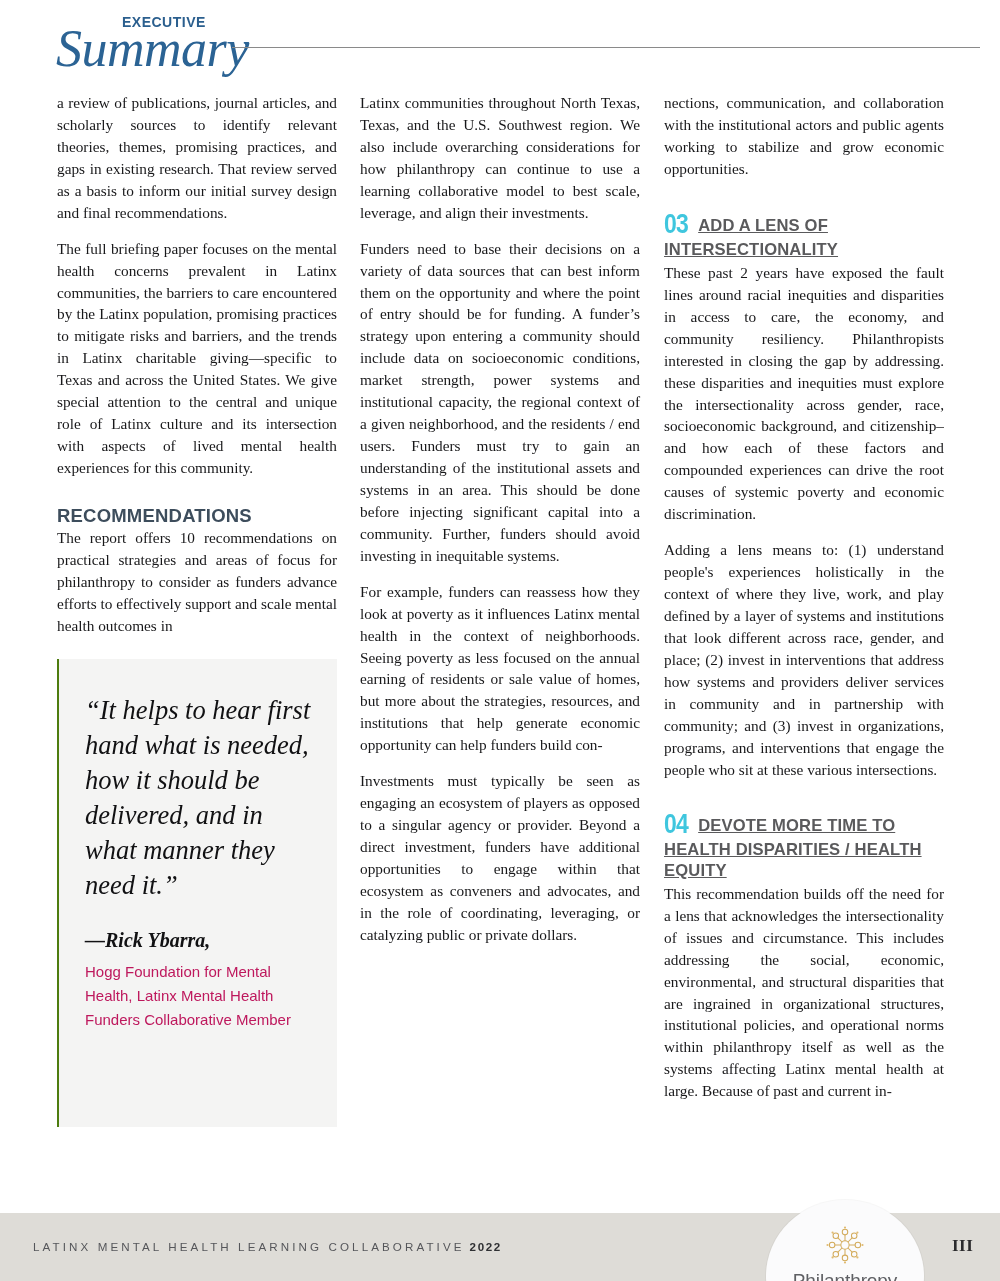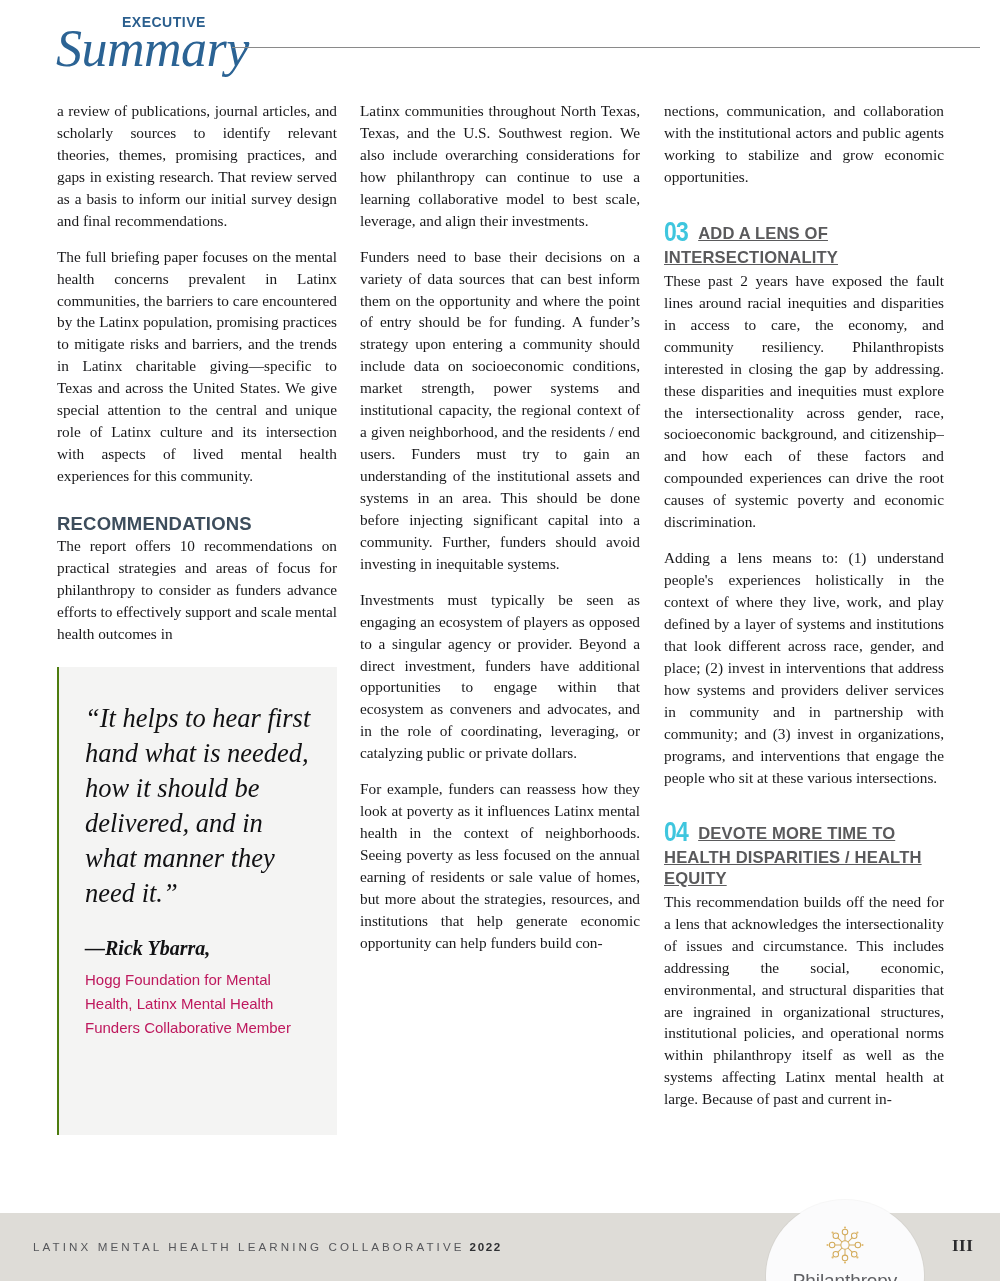--- a/index.html
+++ b/index.html
@@ -66,21 +66,21 @@
     top: 47px;
     width: 748px;
     height: 1px;
     background: #8a8a8a;
   }
 
   
   .cols {
     position: absolute;
     left: 0;
-    top: 100px;
+    top: 92px;
     width: 852px;
     height: 1090px;
   }
   .col {
     position: absolute;
     top: 0;
     width: 280px;
     height: 1090px;
   }
   .col-1 { left: 57px; }
@@ -279,22 +279,22 @@
         <p class="pq-name">—Rick Ybarra,</p>
         <p class="pq-aff">Hogg Foundation for Mental Health, Latinx Mental Health Funders Collaborative Member</p>
       </div>
     </div>
 
     <div class="col col-2">
       <p class="body">Latinx communities throughout North Texas, Texas, and the U.S. Southwest region. We also include overarching considerations for how philanthropy can continue to use a learning collaborative model to best scale, leverage, and align their investments.</p>
 
       <p class="body">Funders need to base their decisions on a variety of data sources that can best inform them on the opportunity and where the point of entry should be for funding. A funder’s strategy upon entering a community should include data on socioeconomic conditions, market strength, power systems and institutional capacity, the regional context of a given neighborhood, and the residents / end users. Funders must try to gain an understanding of the institutional assets and systems in an area. This should be done before injecting significant capital into a community. Further, funders should avoid investing in inequitable systems.</p>
 
+      <p class="body">For example, funders can reassess how they look at poverty as it influences Latinx mental health in the context of neighborhoods. Seeing poverty as less focused on the annual earning of residents or sale value of homes, but more about the strategies, resources, and institutions that help generate economic opportunity can help funders build con-</p>
       <p class="body">Investments must typically be seen as engaging an ecosystem of players as opposed to a singular agency or provider. Beyond a direct investment, funders have additional opportunities to engage within that ecosystem as conveners and advocates, and in the role of coordinating, leveraging, or catalyzing public or private dollars.</p>
-      <p class="body">For example, funders can reassess how they look at poverty as it influences Latinx mental health in the context of neighborhoods. Seeing poverty as less focused on the annual earning of residents or sale value of homes, but more about the strategies, resources, and institutions that help generate economic opportunity can help funders build con-</p>
     </div>
 
     <div class="col col-3">
       <p class="body">nections, communication, and collaboration with the institutional actors and public agents working to stabilize and grow economic opportunities.</p>
 
       <div class="num-head spaced">
         <span class="num">03</span><span class="num-label">ADD A LENS OF INTERSECTIONALITY</span>
       </div>
       <p class="body">These past 2 years have exposed the fault lines around racial inequities and disparities in access to care, the economy, and community resiliency. Philanthropists interested in closing the gap by addressing. these disparities and inequities must explore the intersectionality across gender, race, socioeconomic background, and citizenship–and how each of these factors and compounded experiences can drive the root causes of systemic poverty and economic discrimination.</p>
       <p class="body">Adding a lens means to: (1) understand people's experiences holistically in the context of where they live, work, and play defined by a layer of systems and institutions that look different across race, gender, and place; (2) invest in interventions that address how systems and providers deliver services in community and in partnership with community; and (3) invest in organizations, programs, and interventions that engage the people who sit at these various intersections.</p>

